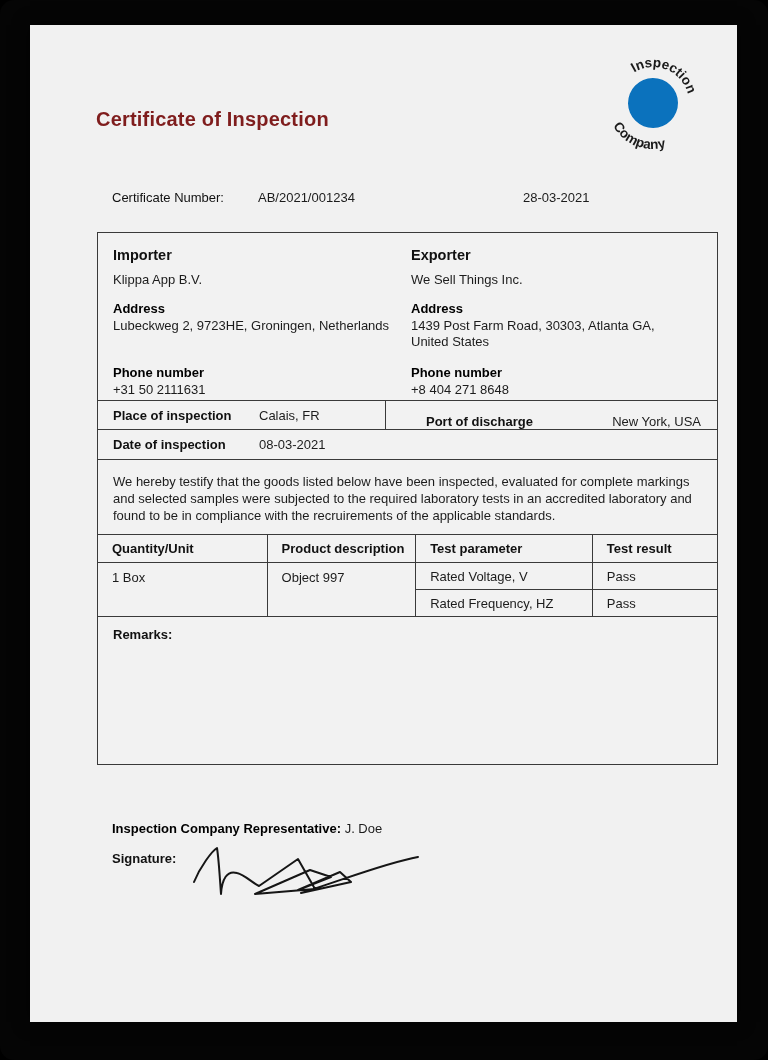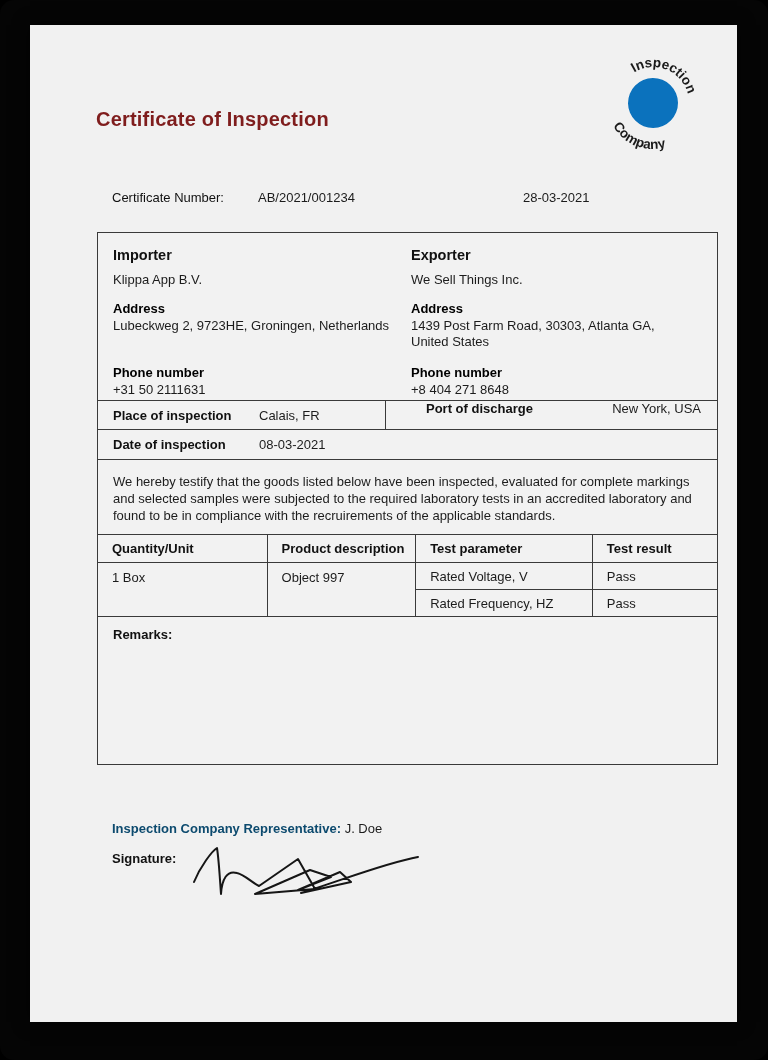--- a/index.html
+++ b/index.html
@@ -39,21 +39,21 @@
   .party .addr-lab{margin-top:14px;}
   .party .addr-val{margin-top:2px;min-height:45px;line-height:15.5px;}
   .party .phone-lab{margin-top:2px;}
   .party .phone-val{margin-top:2px;}
   .nowrap{white-space:nowrap;}
   .rowline{border-top:1px solid #3a3a3a;display:flex;align-items:center;box-sizing:border-box;}
   .row-pp{height:29px;}
   .row-date{height:30px;}
   .cell-l{width:288px;display:flex;align-items:center;box-sizing:border-box;
           border-right:1px solid #3a3a3a;align-self:stretch;padding-left:15px;}
-  .cell-r{flex:1;display:flex;align-items:flex-start;box-sizing:border-box;
+  .cell-r{flex:1;display:flex;align-items:flex-end;box-sizing:border-box;
           padding:0 16px 0 40px;align-self:stretch;}
   .lab{font-weight:bold;color:#111;width:146px;flex:0 0 auto;}
   .cell-r .lab{width:auto;}
   .cell-r .val{margin-left:auto;}
   .row-date{padding-left:15px;}
   .statement{height:75px;border-top:1px solid #3a3a3a;box-sizing:border-box;
              padding:13px 13px 0 15px;line-height:17px;color:#1c1c1c;}
   table.goods{border-collapse:collapse;width:100%;table-layout:fixed;border-top:1px solid #3a3a3a;}
   table.goods col.c1{width:156px;} table.goods col.c2{width:137px;}
   table.goods col.c3{width:163px;} table.goods col.c4{width:115px;}
@@ -63,21 +63,21 @@
   }
   table.goods th:first-child,table.goods td:first-child{border-left:none;}
   table.goods th:last-child,table.goods td:last-child{border-right:none;}
   table.goods th{height:28px;font-weight:bold;color:#111;}
   table.goods td{height:27px;}
   table.goods td.span2{vertical-align:top;padding-top:7px;}
   .remarks{flex:1;box-sizing:border-box;padding:10px 15px;}
   .remarks .lab2{font-weight:bold;color:#111;}
   
   .rep-line{position:absolute;left:82px;top:796px;font-size:13px;white-space:nowrap;}
-  .rep-line b{font-weight:bold;color:#0c4a6e;}
+  .rep-line b{font-weight:bold;color:#000000;}
   .sig-label{position:absolute;left:82px;top:826px;font-size:13px;font-weight:bold;color:#111;}
   .sig-svg{position:absolute;left:150px;top:810px;width:250px;height:75px;}
 </style>
 </head>
 <body>
 
 <div class="frame">
   <div class="page">
 
     <div class="page-title">Certificate of Inspection</div>

